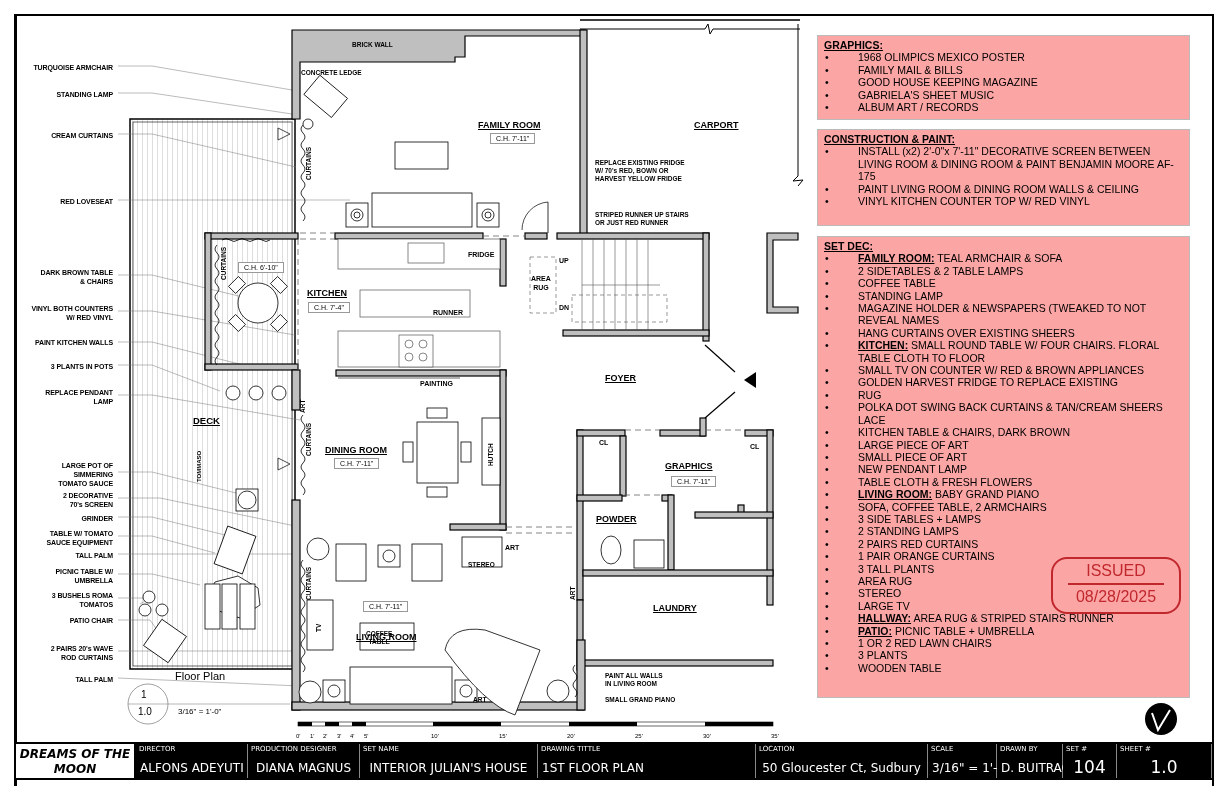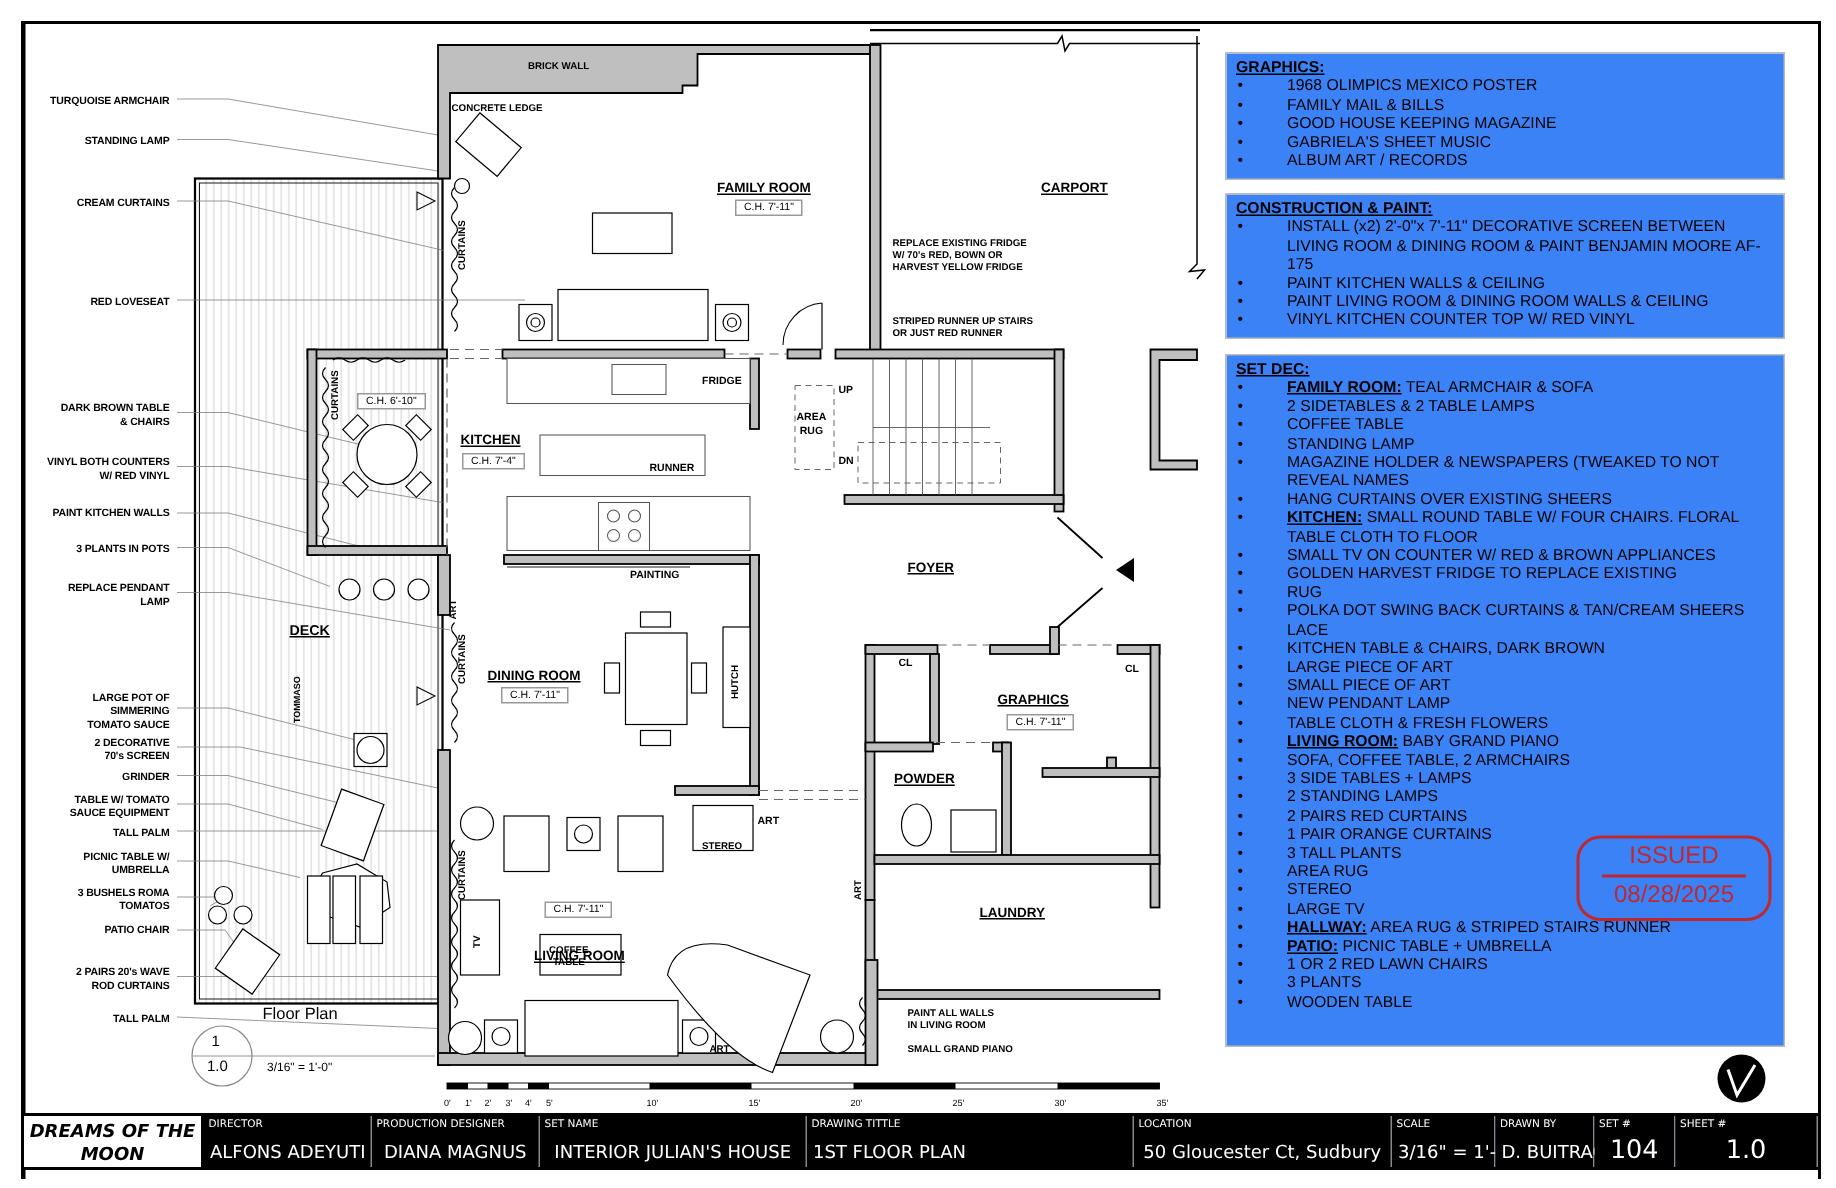--- a/index.html
+++ b/index.html
@@ -5,21 +5,21 @@
   html,body{margin:0;padding:0;background:#fff;}
   body{width:1224px;height:792px;position:relative;overflow:hidden;font-family:"Liberation Sans",sans-serif;color:#000;}
   .sheet{position:absolute;left:14px;top:14px;width:1200px;height:772px;border-left:3px solid #000;border-top:2px solid #000;border-right:2px solid #000;box-sizing:border-box;}
   .lbl{position:absolute;font-size:7px;font-weight:bold;text-align:right;line-height:9px;white-space:pre-line;letter-spacing:-0.1px;}
   .plan{position:absolute;left:0;top:0;width:1224px;height:792px;}
   .room-title{position:absolute;font-size:9px;font-weight:bold;text-decoration:underline;white-space:nowrap;}
   .ch{position:absolute;font-size:7px;border:1px solid #999;padding:1px 5px;background:#fff;white-space:nowrap;}
   .note{position:absolute;font-size:6.5px;font-weight:bold;line-height:8px;white-space:pre-line;}
   .small{position:absolute;font-size:7px;font-weight:bold;white-space:nowrap;}
   .vert{position:absolute;font-size:6.5px;font-weight:bold;transform:rotate(-90deg);transform-origin:left top;white-space:nowrap;}
-  .panel{position:absolute;left:817px;border:1px solid #bbb;background:#3b82f6;padding:3px 6px;box-sizing:border-box;font-size:10.5px;line-height:12.4px;}
+  .panel{position:absolute;left:817px;border:1px solid #bbb;background:#fca5a5;padding:3px 6px;box-sizing:border-box;font-size:10.5px;line-height:12.4px;}
   .panel h3{margin:0;font-size:10.5px;font-weight:bold;text-decoration:underline;}
   .panel ul{list-style:none;margin:0;padding:0;}
   .panel li{position:relative;padding-left:34px;}
   .panel li:before{content:"•";position:absolute;left:1px;}
   .panel li u{font-weight:bold;}
   .stamp{position:absolute;left:1051px;top:557px;width:130px;height:57px;border:2px solid #c0282d;border-radius:16px;color:#c0282d;text-align:center;box-sizing:border-box;}
   .stamp .t{font-size:16px;margin-top:3px;}
   .stamp .hr{width:96px;height:2px;background:#c0282d;margin:3px auto 3px;}
   .stamp .d{font-size:16px;}
   .titleblock{position:absolute;left:14px;top:742px;width:1200px;height:38px;display:flex;border:2px solid #000;box-sizing:border-box;background:#6d28d9;}
@@ -386,21 +386,20 @@
       <li>FAMILY MAIL &amp; BILLS</li>
       <li>GOOD HOUSE KEEPING MAGAZINE</li>
       <li>GABRIELA'S SHEET MUSIC</li>
       <li>ALBUM ART / RECORDS</li>
     </ul>
 </div>
 <div class="panel" style="top:129px;width:373px;height:97px;">
   <h3>CONSTRUCTION &amp; PAINT:</h3>
   <ul id="construction-list">
       <li>INSTALL (x2) 2'-0"x 7'-11" DECORATIVE SCREEN BETWEEN LIVING ROOM &amp; DINING ROOM &amp; PAINT BENJAMIN MOORE AF-175</li>
-      <li>PAINT KITCHEN WALLS &amp; CEILING</li>
       <li>PAINT LIVING ROOM &amp; DINING ROOM WALLS &amp; CEILING</li>
       <li>VINYL KITCHEN COUNTER TOP W/ RED VINYL</li>
     </ul>
 </div>
 <div class="panel" style="top:236px;width:373px;height:462px;">
   <h3>SET DEC:</h3>
   <ul id="setdec-list">
       <li><u>FAMILY ROOM:</u><span> TEAL ARMCHAIR &amp; SOFA</span></li>
       <li><span>2 SIDETABLES &amp; 2 TABLE LAMPS</span></li>
       <li><span>COFFEE TABLE</span></li>

